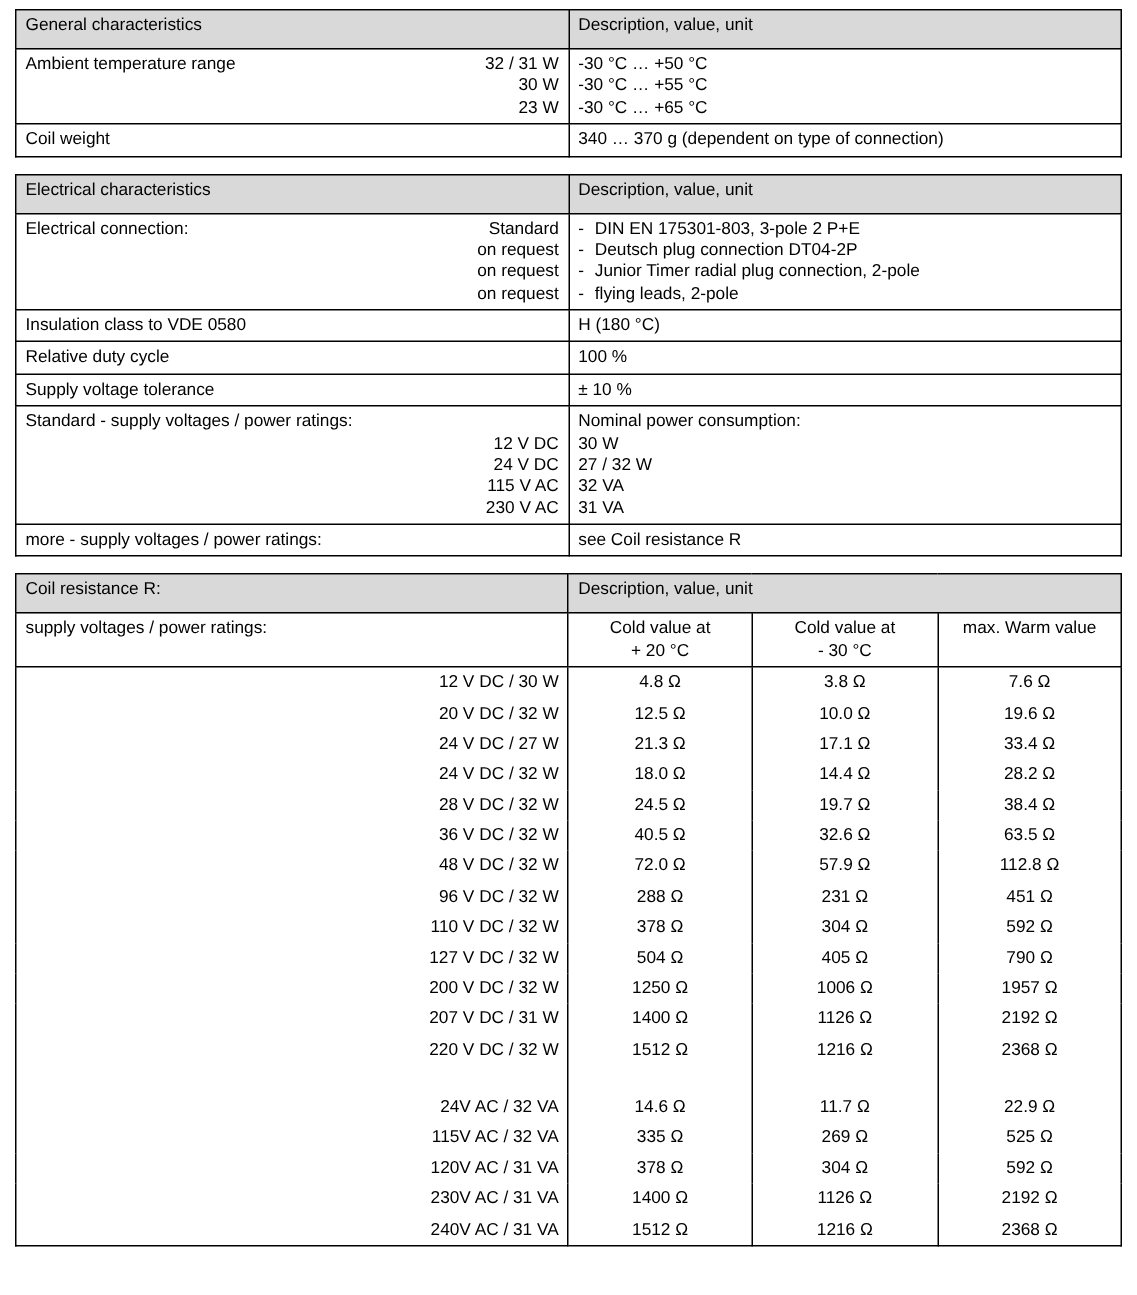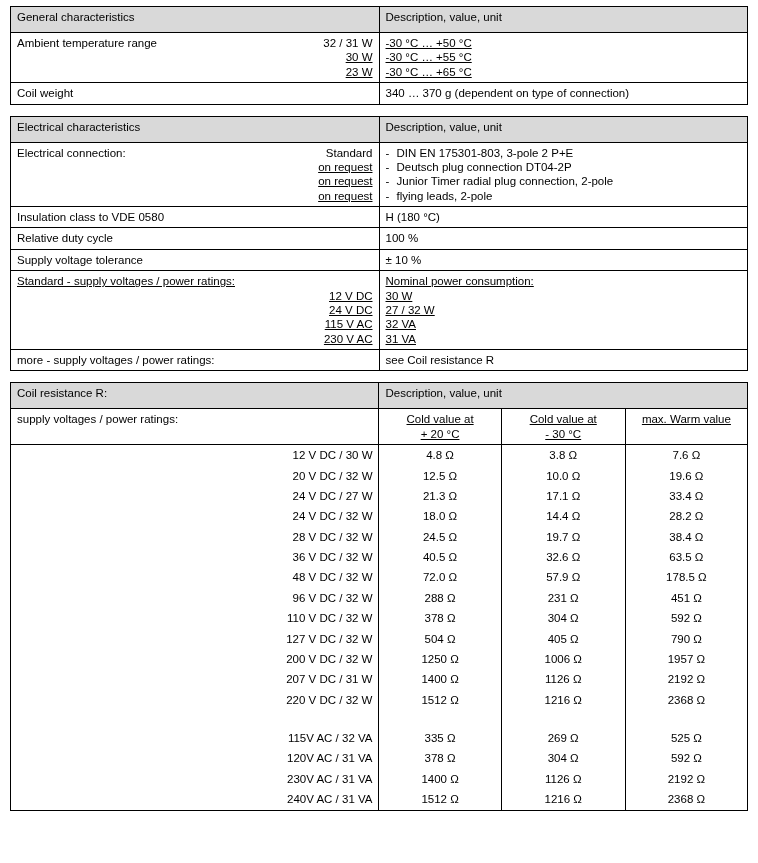--- a/index.html
+++ b/index.html
@@ -48,21 +48,21 @@
   .label-line {
     display: flex;
     justify-content: space-between;
     align-items: center;
   }
   .label-line .lbl { text-align: left; }
   .label-line .val { text-align: right; padding-left: 8px; }
   .rt { text-align: right; }
   .ctr { text-align: center; }
   .pad-r { padding-right: 10px; }
-  .stack-line { line-height: 1.25; text-decoration: underline; }
+  .stack-line { line-height: 1.25; }
   .list-item {
     display: flex;
     line-height: 1.25;
   }
   .list-item .dash { width: 11px; flex: 0 0 11px; }
 
   
   .cr-label { width: 368px; }
   .cr-c1 { width: 122px; }
   .cr-c2 { width: 124px; }
@@ -249,21 +249,21 @@
       <tr class="tight">
         <td class="rt pad-r nb-tb">36 V DC / 32 W</td>
         <td class="ctr nb-tb">40.5 Ω</td>
         <td class="ctr nb-tb">32.6 Ω</td>
         <td class="ctr nb-tb">63.5 Ω</td>
       </tr>
       <tr class="tight">
         <td class="rt pad-r nb-tb">48 V DC / 32 W</td>
         <td class="ctr nb-tb">72.0 Ω</td>
         <td class="ctr nb-tb">57.9 Ω</td>
-        <td class="ctr nb-tb">178.5 Ω</td>
+        <td class="ctr nb-tb">112.8 Ω</td>
       </tr>
       <tr class="tight">
         <td class="rt pad-r nb-tb">96 V DC / 32 W</td>
         <td class="ctr nb-tb">288 Ω</td>
         <td class="ctr nb-tb">231 Ω</td>
         <td class="ctr nb-tb">451 Ω</td>
       </tr>
       <tr class="tight">
         <td class="rt pad-r nb-tb">110 V DC / 32 W</td>
         <td class="ctr nb-tb">378 Ω</td>
@@ -296,20 +296,26 @@
       </tr>
 
       <tr class="blank-gap">
         <td class="nb-tb"></td>
         <td class="nb-tb"></td>
         <td class="nb-tb"></td>
         <td class="nb-tb"></td>
       </tr>
 
       <tr class="tight">
+        <td class="rt pad-r nb-tb">24V AC / 32 VA</td>
+        <td class="ctr nb-tb">14.6 Ω</td>
+        <td class="ctr nb-tb">11.7 Ω</td>
+        <td class="ctr nb-tb">22.9 Ω</td>
+      </tr>
+      <tr class="tight">
         <td class="rt pad-r nb-tb">115V AC / 32 VA</td>
         <td class="ctr nb-tb">335 Ω</td>
         <td class="ctr nb-tb">269 Ω</td>
         <td class="ctr nb-tb">525 Ω</td>
       </tr>
       <tr class="tight">
         <td class="rt pad-r nb-tb">120V AC / 31 VA</td>
         <td class="ctr nb-tb">378 Ω</td>
         <td class="ctr nb-tb">304 Ω</td>
         <td class="ctr nb-tb">592 Ω</td>

